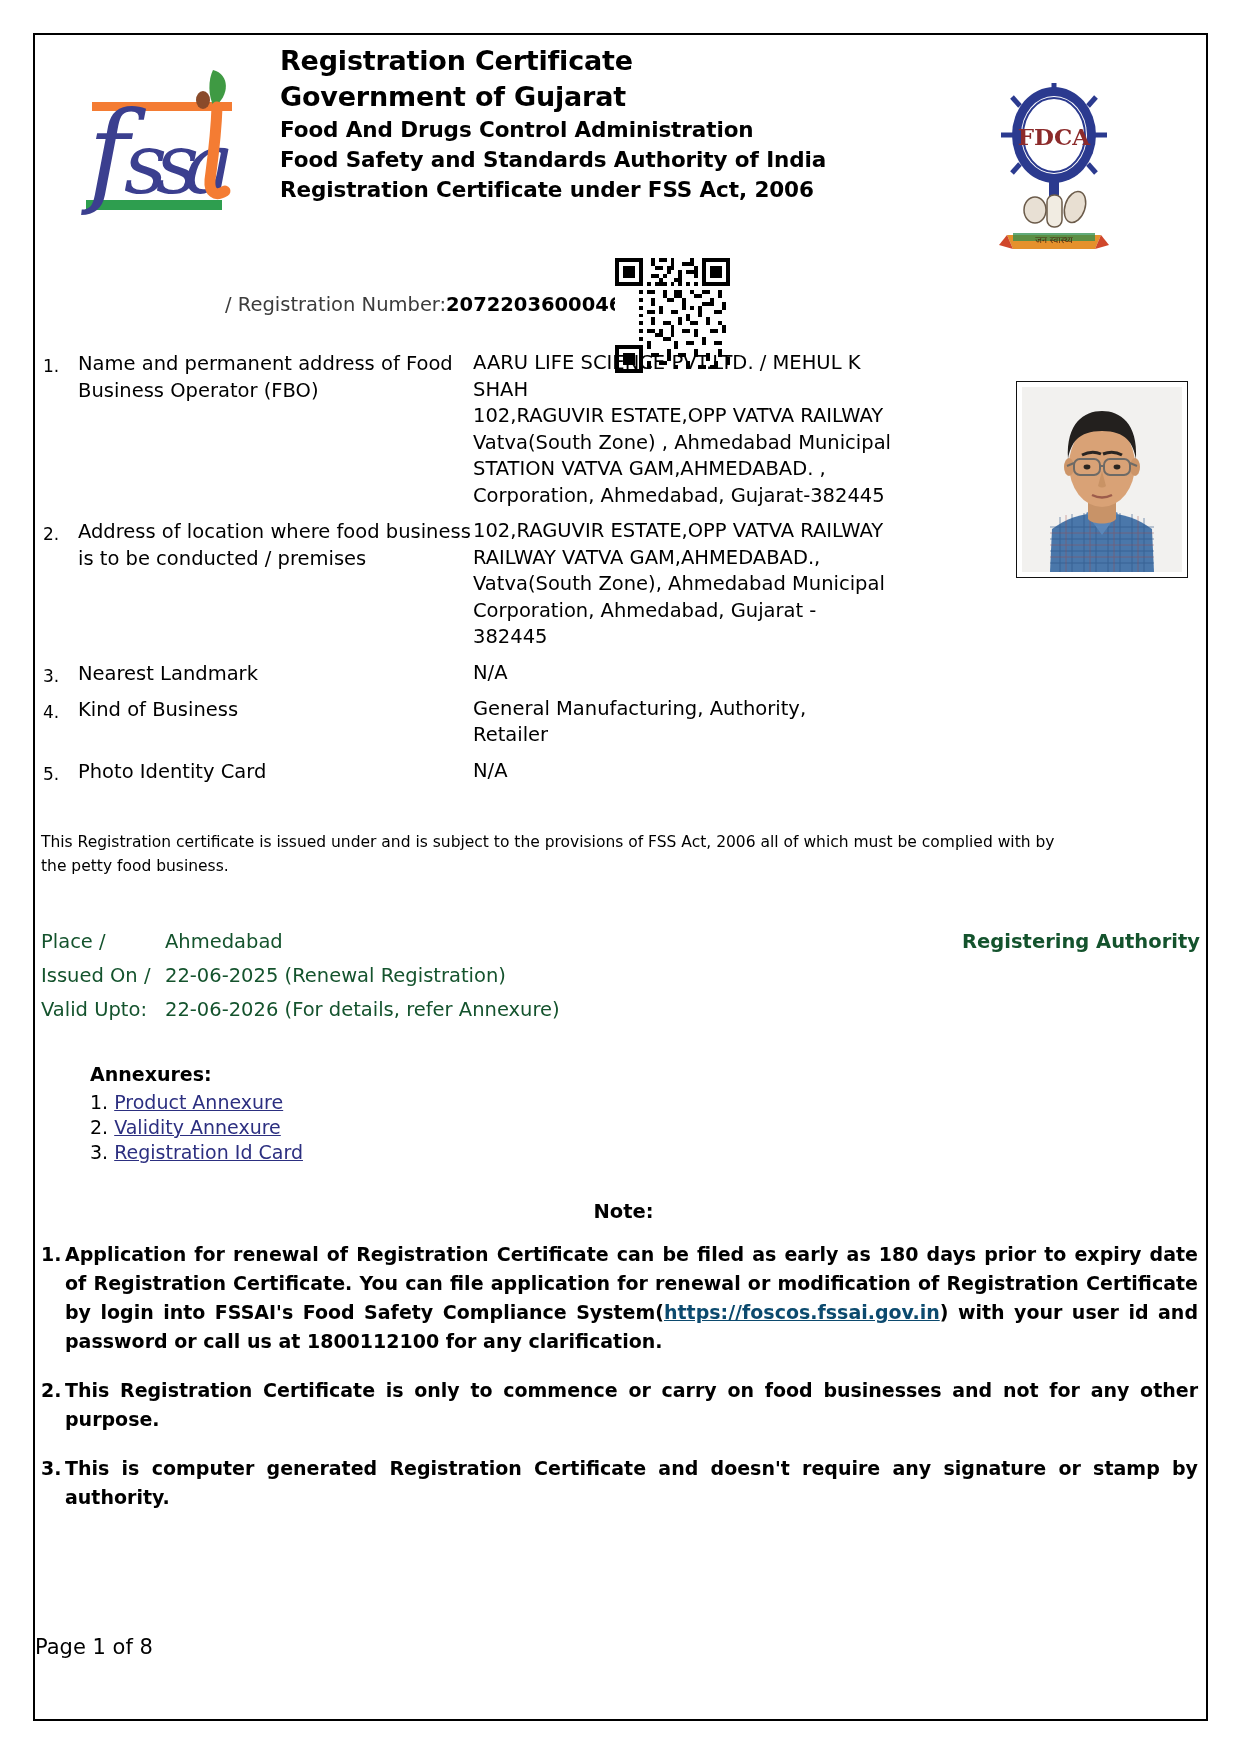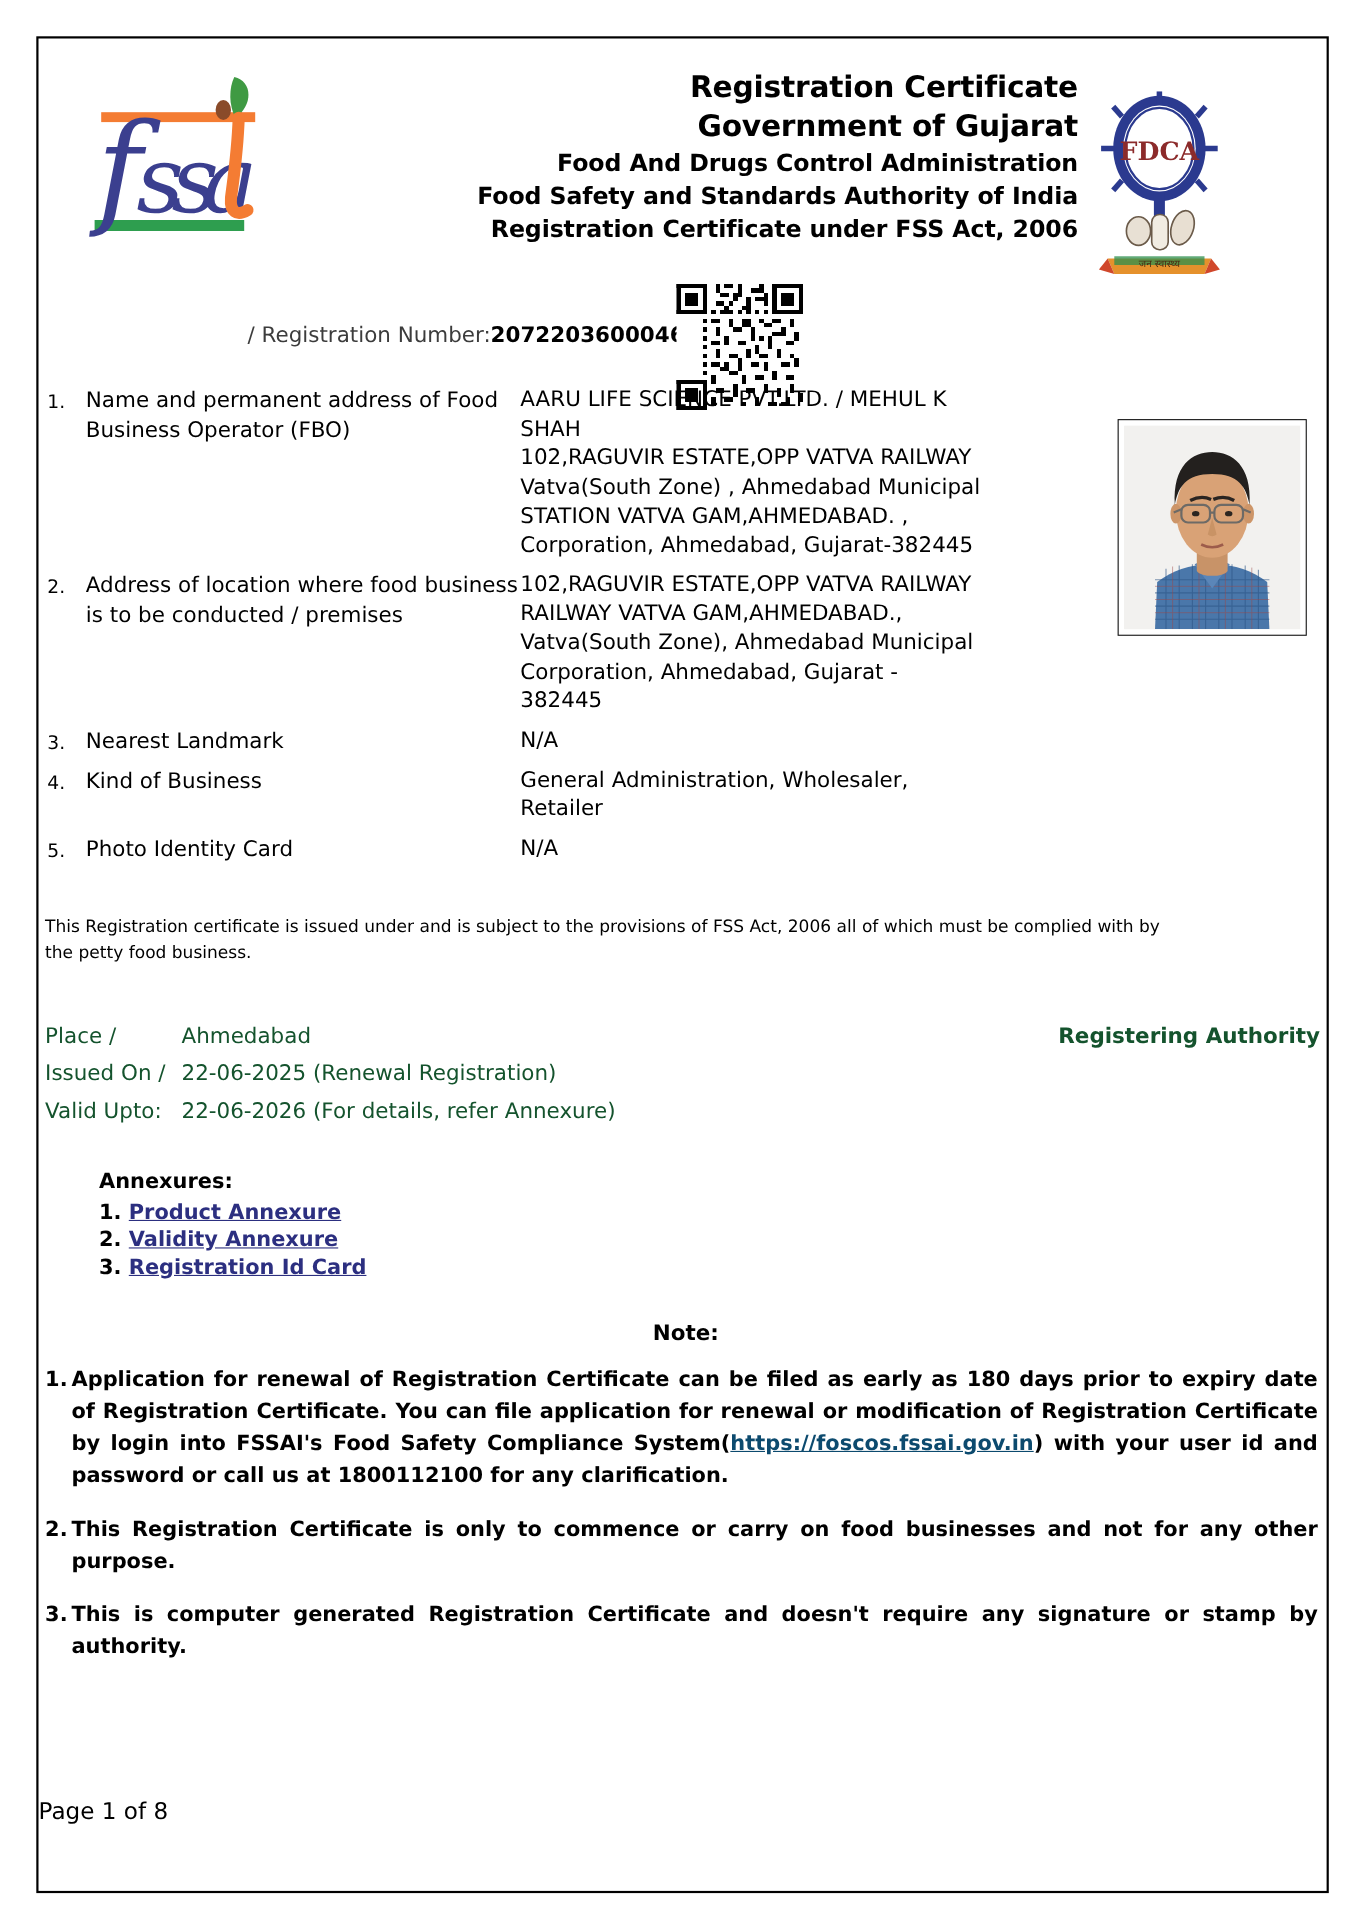--- a/index.html
+++ b/index.html
@@ -47,23 +47,23 @@
   .fssai-logo {
     position: absolute;
     left: 45px;
     top: 25px;
     width: 180px;
     height: 160px;
   }
   .header-titles {
     position: absolute;
     left: 245px;
-    top: 27px;
+    top: 8px;
     width: 700px;
-    text-align: right;
+    text-align: left;
   }
   .title-l1 {
     font-size: 27px;
     font-weight: bold;
     line-height: 36px;
     letter-spacing: -0.2px;
   }
   .title-l2 {
     font-size: 27px;
     font-weight: bold;
@@ -233,21 +233,20 @@
   .ann-title {
     font-size: 19px;
     font-weight: bold;
     line-height: 28px;
     margin-bottom: 2px;
   }
   .ann-item {
     font-size: 19px;
     line-height: 25px;
     white-space: nowrap;
-    font-weight: bold;
   }
   .ann-item .num { color: #000; }
   .ann-link {
     color: #2c2f80;
     text-decoration: underline;
     cursor: pointer;
   }
 
   
   .notebox {
@@ -579,21 +578,21 @@
         <div class="dlabel">Nearest Landmark</div>
         <div class="dvalue">
           <span class="ln">N/A</span>
         </div>
       </div>
 
       <div class="drow">
         <div class="dnum">4.</div>
         <div class="dlabel">Kind of Business</div>
         <div class="dvalue">
-          <span class="ln">General Administration, Wholesaler,</span>
+          <span class="ln">General Manufacturing, Authority,</span>
           <span class="ln">Retailer</span>
         </div>
       </div>
 
       <div class="drow">
         <div class="dnum">5.</div>
         <div class="dlabel">Photo Identity Card</div>
         <div class="dvalue">
           <span class="ln">N/A</span>
         </div>

